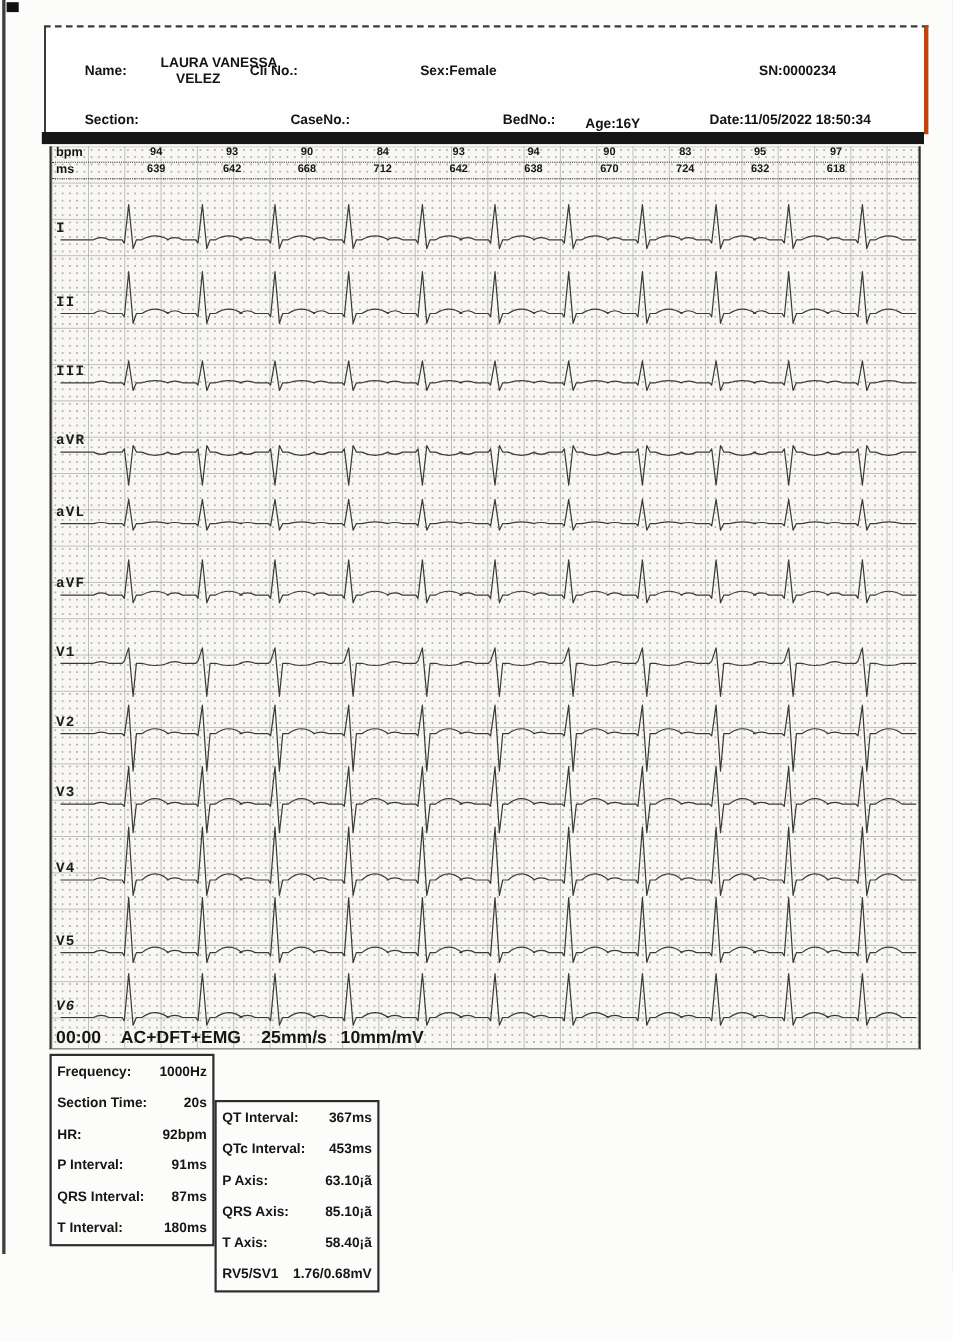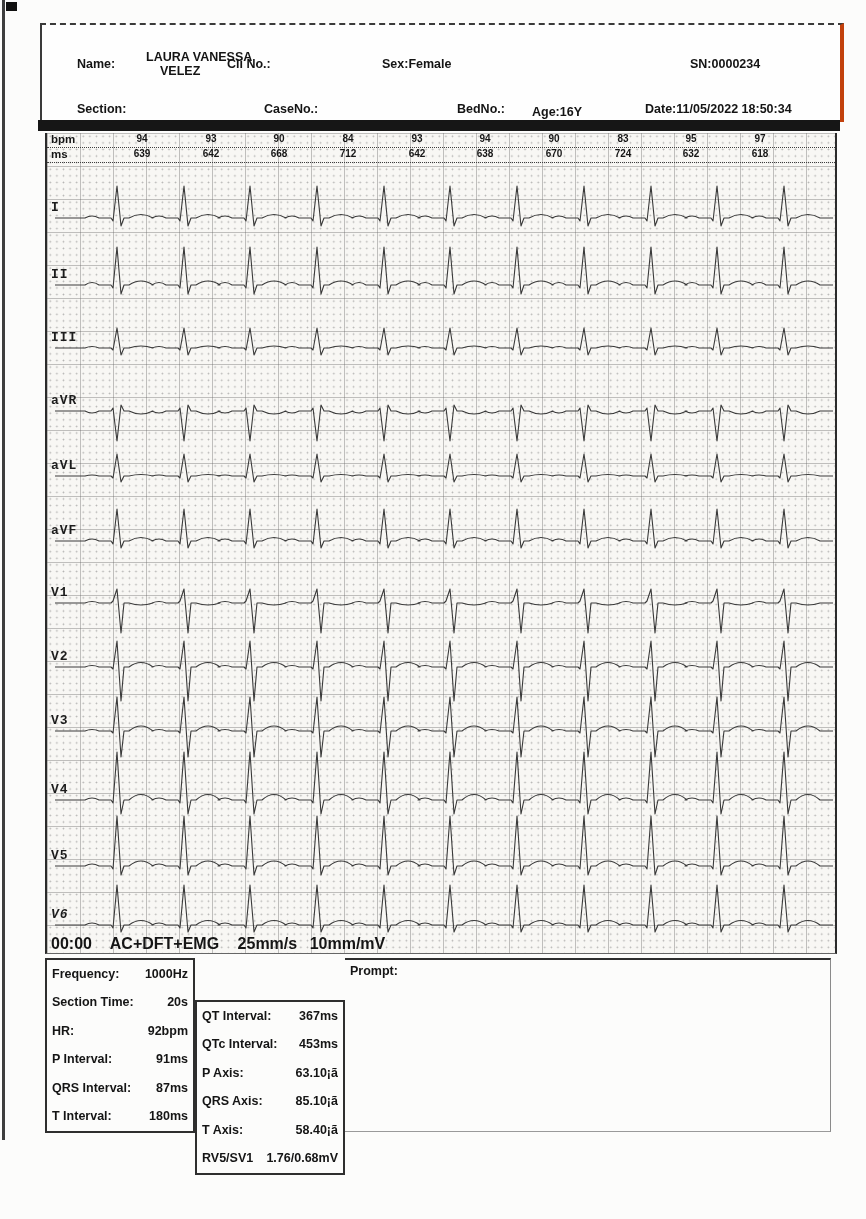--- a/index.html
+++ b/index.html
@@ -157,17 +157,14 @@
         </div>
         <div class="rrow">
           <span>T Axis:</span>
           <span>58.40¡ã</span>
         </div>
         <div class="rrow">
           <span>RV5/SV1</span>
           <span>1.76/0.68mV</span>
         </div>
       </div>
-    <div class="rbox-prompt" style="position:absolute;">
-      <div class="prompt-label">Prompt:</div>
-    </div>
   </div>
 </div>
 
 </body></html>

